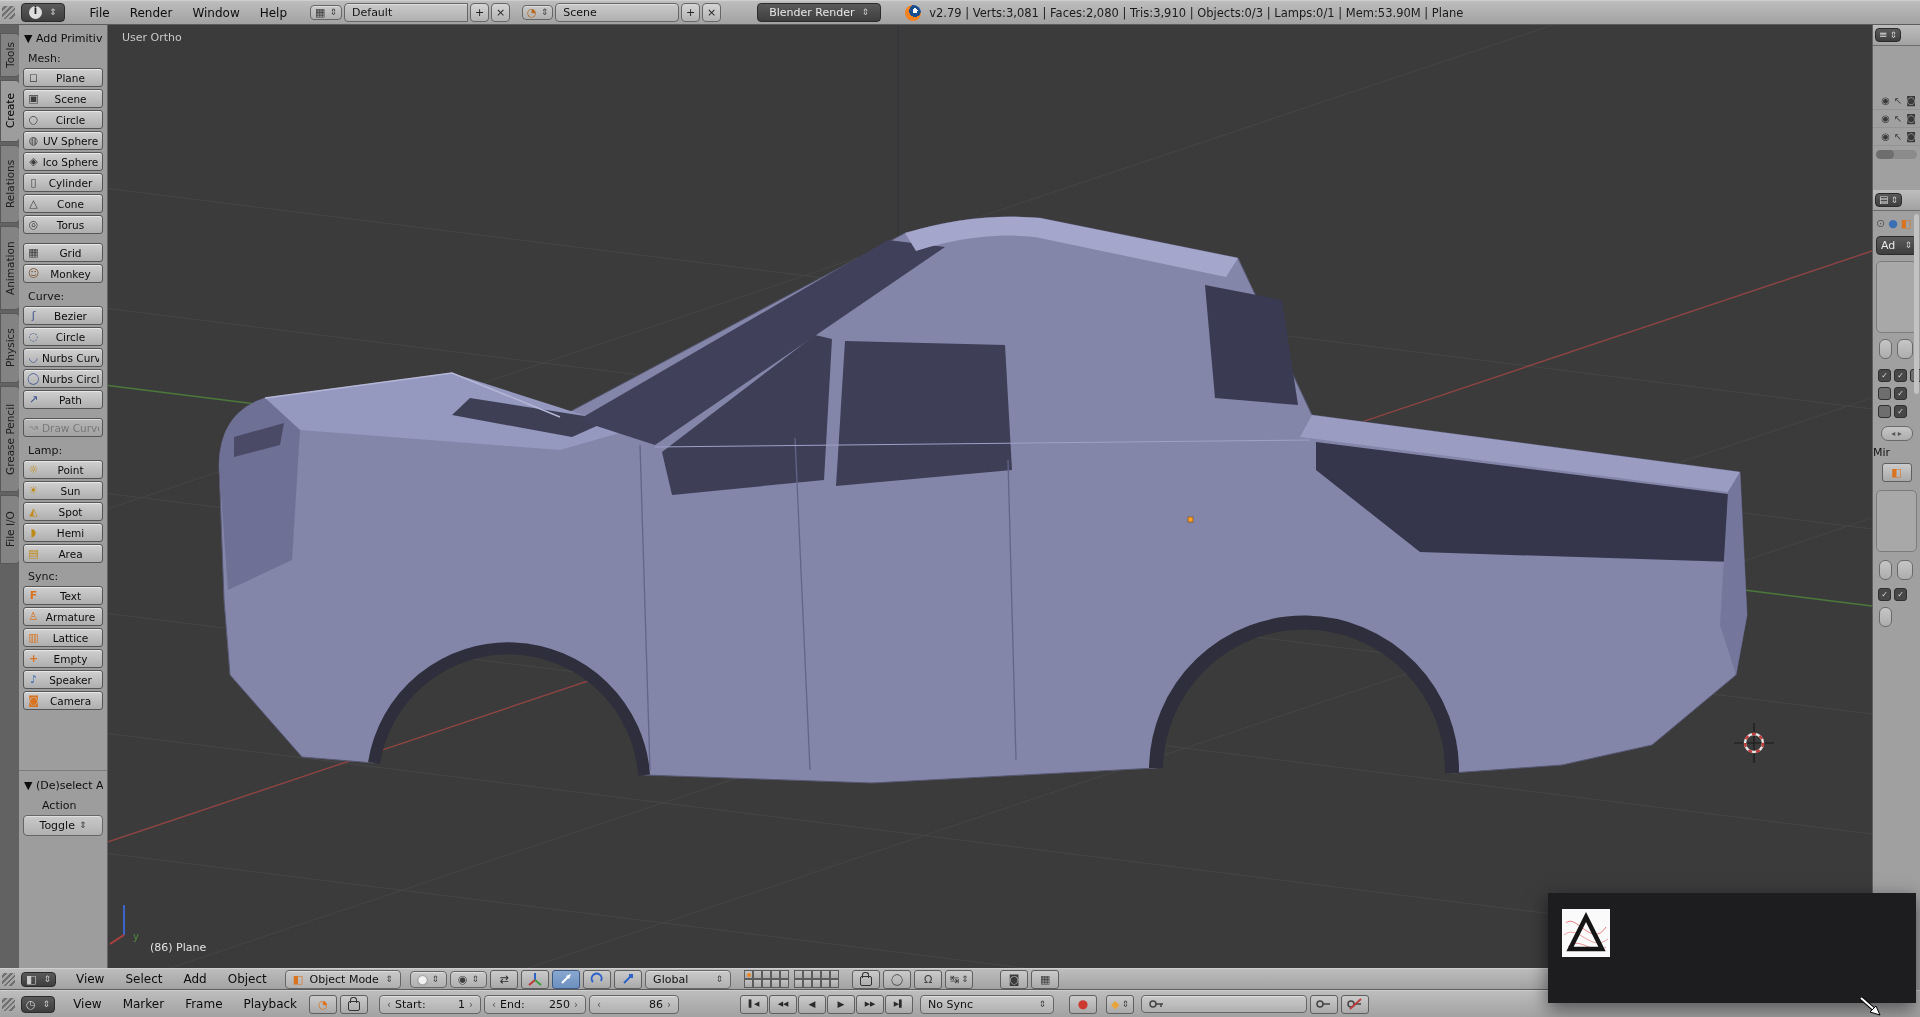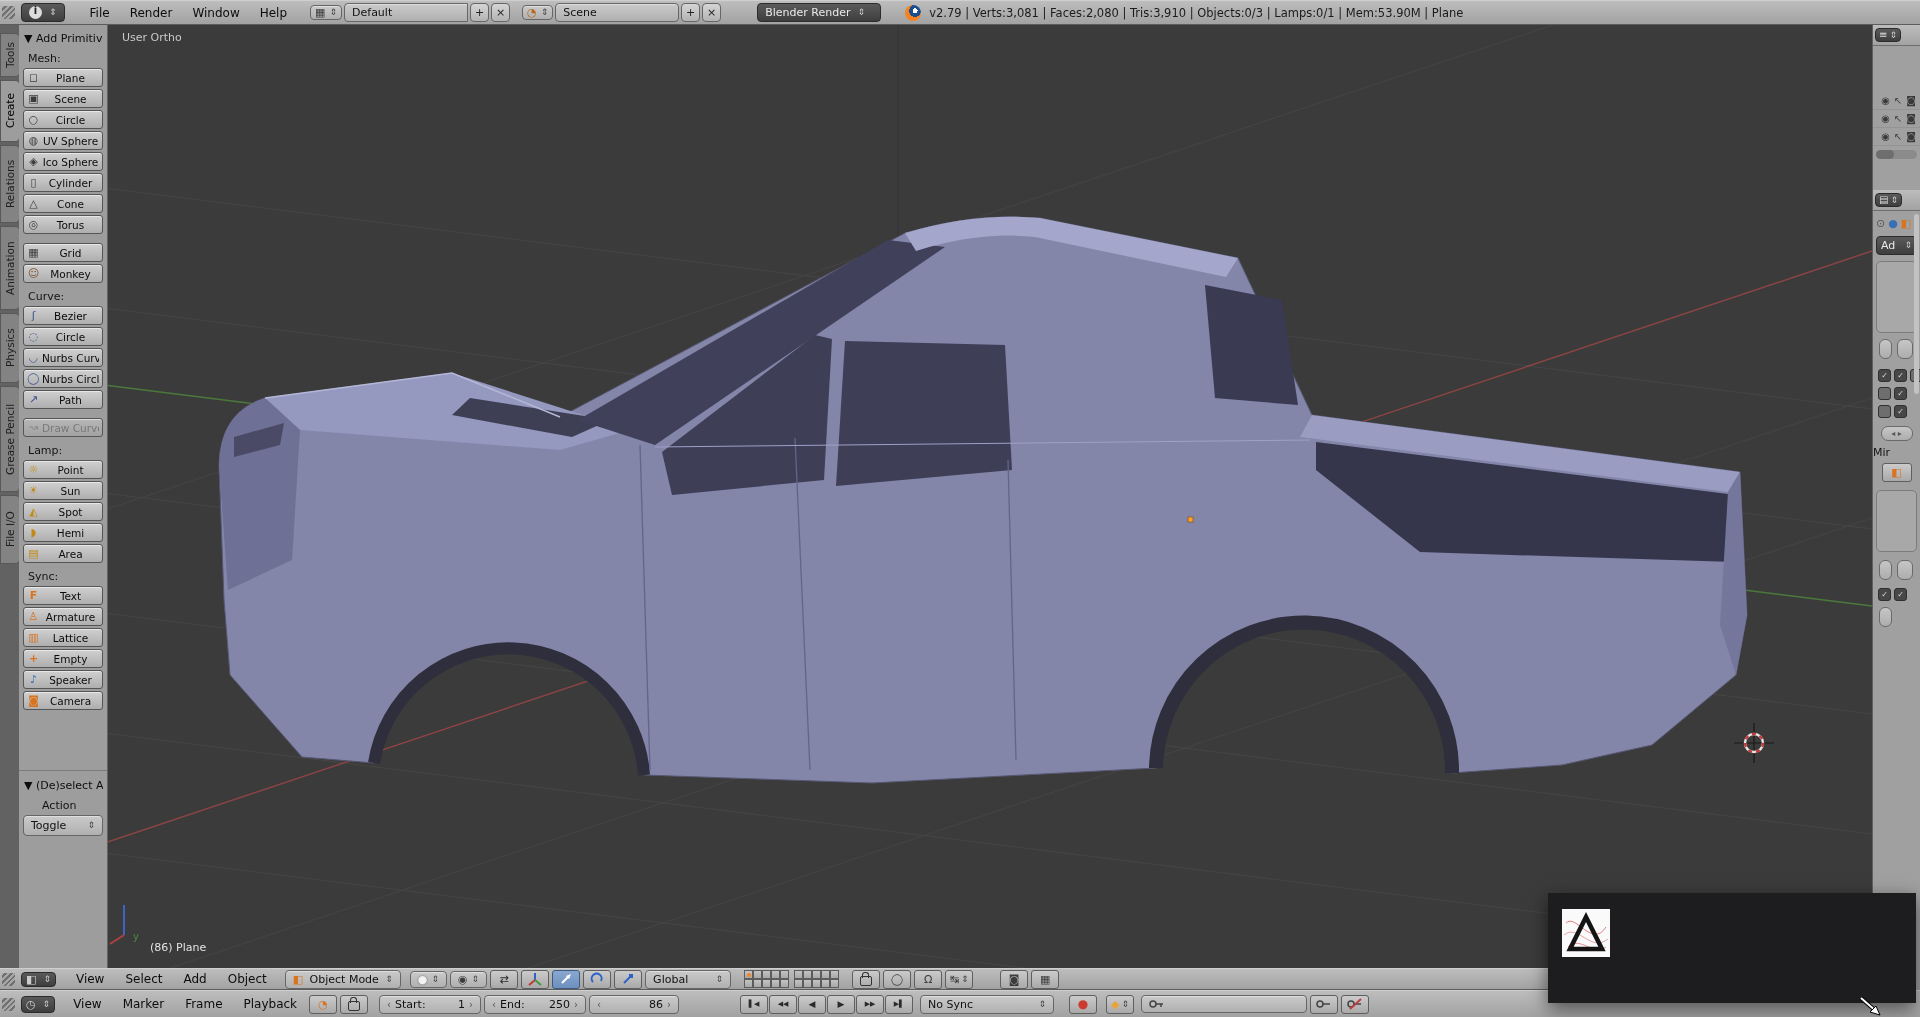--- a/index.html
+++ b/index.html
@@ -155,21 +155,21 @@
   </div>
   <div class="fld" style="width:108px">
     <span>Scene</span>
   </div>
   <div class="rnd">
       <span>+</span>
     </div>
   <div class="rnd">
       <span>×</span>
     </div>
-  <div class="ddark" style="margin-left:34px;width:108px;justify-content:flex-start">
+  <div class="ddark" style="margin-left:34px;width:108px;justify-content:center">
     <span>Blender Render</span>
     <span class="chev" style="color:#ccc">⇕</span>
   </div>
   <div style="margin-left:22px;width:16px;height:16px;border-radius:50%;background:radial-gradient(circle at 63% 36%,#ffffff 0 2.5px,#1b4e8f 2.5px 6px,#f5821f 6px);flex:none"></div>
   <span style="font-size:11.5px;color:#1b1b1b;margin-left:6px">v2.79 | Verts:3,081 | Faces:2,080 | Tris:3,910 | Objects:0/3 | Lamps:0/1 | Mem:53.90M | Plane</span>
 </div>
 
 <div class="shelf abs">
   <div class="tabs">
     <div class="tab" style="height:42px">Tools</div>
@@ -298,21 +298,21 @@
         <span class="lbl">Speaker</span>
       </div>
     <div class="tbtn">
         <span class="ico o">◙</span>
         <span class="lbl">Camera</span>
       </div>
 
     <div style="height:58px;border-bottom:1px solid #7c7c7c;margin:0 -4px"></div>
     <div class="ptitle" style="margin-top:8px">▼ <span>(De)select All</span></div>
     <div class="gl" style="margin-left:19px">Action</div>
-    <div class="fld" style="justify-content:space-between;height:15px">
+    <div class="fld" style="justify-content:center;height:15px">
       <span>Toggle</span>
       <span class="chev">⇕</span>
     </div>
   </div>
 </div>
 
 <div class="strip abs" style="top:25px;height:165px">
   <div class="striphdr">
     <div class="ddark" style="padding:1px 3px;gap:2px">
       <span class="mini" style="color:#ddd">≡</span>

